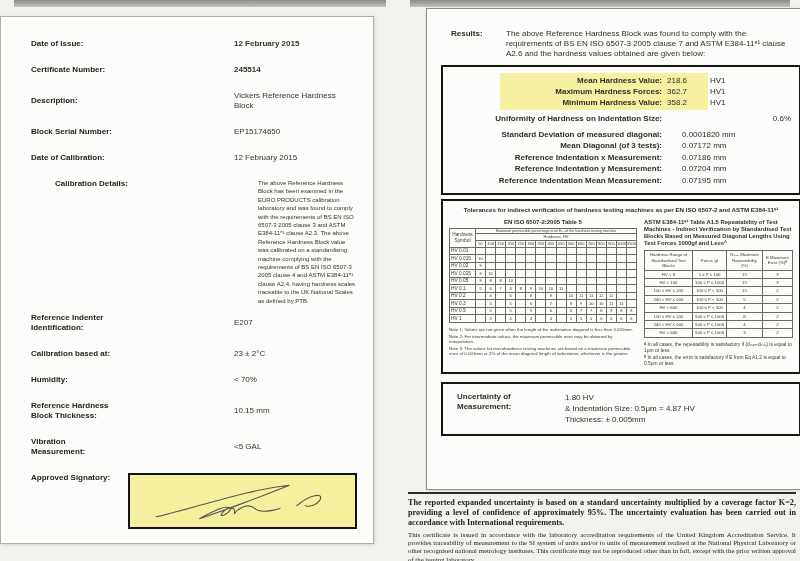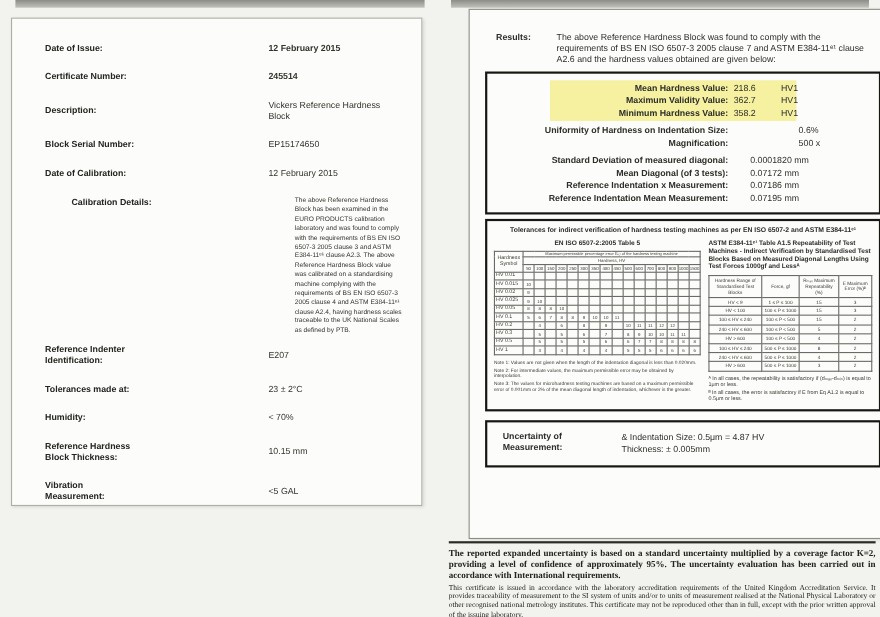--- a/index.html
+++ b/index.html
@@ -11,21 +11,21 @@
     position:relative;
     overflow:hidden;
     -webkit-font-smoothing:antialiased;
   }
   .scan-strip{position:absolute;top:0;height:7px;background:linear-gradient(#8d8d88,#c2c2bc);}
   .scan-strip.left{left:14px;width:372px;}
   .scan-strip.right{left:410px;width:380px;}
 
   
   .page-left{
-    position:absolute;left:10px;top:16px;width:374px;height:444px;
+    position:absolute;left:0;top:16px;width:374px;height:528px;
     background:#fcfcfa;border:1px solid #aeaea6;box-sizing:border-box;
     padding:22px 16px 0 30px;box-shadow:1px 1px 3px rgba(0,0,0,.12);
     overflow:hidden;
   }
   .lrow{display:grid;grid-template-columns:86px 1fr;column-gap:117px;
     margin-bottom:16px;align-items:center;font-size:8px;line-height:10px;}
   .lrow.para{align-items:start;margin-bottom:8px;margin-left:24px;}
   .lrow.sigrow{grid-template-columns:86px 1fr;column-gap:11px;align-items:start;margin-bottom:13px;}
   .flabel{font-weight:bold;color:#242420;}
   .fvalue{color:#33332e;}
@@ -37,30 +37,30 @@
   .page-right{
     position:absolute;left:426px;top:8px;width:388px;height:482px;
     background:#fcfcfa;border:1px solid #8d8d85;box-sizing:border-box;
     padding:20px 10px 0 12px;box-shadow:1px 1px 3px rgba(0,0,0,.12);
     overflow:hidden;
   }
   .results-row{display:grid;grid-template-columns:46px 1fr;column-gap:9px;
     margin:0 14px 6px 12px;font-size:8px;line-height:10px;}
   .results-label{font-weight:bold;}
   .rbox{border:2.5px solid #161612;padding:6px 8px 7px;margin:0 2px;}
-  .hl-wrap{width:224px;margin-left:49px;padding:2px 2px 2px 2px;box-sizing:border-box;}
+  .hl-wrap{width:208px;margin-left:49px;padding:2px 2px 2px 2px;box-sizing:border-box;}
   .hl-row{display:grid;grid-template-columns:160px 38px 1fr;column-gap:5px;
     font-size:8px;line-height:11px;}
   .hl-label{font-weight:bold;text-align:right;}
   .m-rows{margin-top:3px;}
   .m-row{display:grid;grid-template-columns:211px 1fr;column-gap:20px;
     font-size:8px;line-height:11.5px;}
   .m-row .mlabel{font-weight:bold;text-align:right;}
   .m-row.gap{margin-top:4px;}
-  .m-row.indent .mvalue{padding-left:44px;}
+  .m-row.indent .mvalue{padding-left:44px;text-align:right;}
 
   .tol-box{border:2.5px solid #161612;margin:4px 2px 0;padding:4px 6px 5px;}
   .tol-title{font-size:6.2px;line-height:7.5px;font-weight:bold;text-align:center;margin:1px 4px 5px;}
   .tol-cols{display:flex;gap:7px;align-items:flex-start;}
   .iso-col{width:188px;flex:none;}
   .astm-col{flex:1;min-width:0;}
   .iso-title{font-size:6px;font-weight:bold;text-align:center;margin:0 0 3px;}
   table.iso{border-collapse:collapse;width:100%;table-layout:fixed;}
   .iso th,.iso td{border:0.5px solid #6b6b65;font-weight:normal;color:#3a3a34;
     text-align:center;padding:0;font-size:4px;line-height:6px;overflow:hidden;white-space:nowrap;}
@@ -124,21 +124,21 @@
       </div>
       <div class="lrow para">
         <div class="flabel">Calibration Details:</div>
         <div class="fvalue">The above Reference Hardness Block has been examined in the EURO PRODUCTS calibration laboratory and was found to comply with the requirements of BS EN ISO 6507-3 2005 clause 3 and ASTM E384-11ᵉ¹ clause A2.3. The above Reference Hardness Block value was calibrated on a standardising machine complying with the requirements of BS EN ISO 6507-3 2005 clause 4 and ASTM E384-11ᵉ¹ clause A2.4, having hardness scales traceable to the UK National Scales as defined by PTB.</div>
       </div>
       <div class="lrow">
         <div class="flabel">Reference Indenter Identification:</div>
         <div class="fvalue">E207</div>
       </div>
       <div class="lrow">
-        <div class="flabel">Tolerances made at:</div>
+        <div class="flabel">Calibration based at:</div>
         <div class="fvalue">23 ± 2°C</div>
       </div>
       <div class="lrow">
         <div class="flabel">Humidity:</div>
         <div class="fvalue">&lt; 70%</div>
       </div>
       <div class="lrow">
         <div class="flabel">Reference Hardness Block Thickness:</div>
         <div class="fvalue">10.15 mm</div>
       </div>
@@ -166,50 +166,50 @@
   </div>
 
   <div class="rbox">
     <div class="hl-wrap" style="background: rgb(245, 241, 160);">
         <div class="hl-row">
           <span class="hl-label">Mean Hardness Value:</span>
           <span class="hl-value">218.6</span>
           <span class="hl-unit">HV1</span>
         </div>
         <div class="hl-row">
-          <span class="hl-label">Maximum Validity Value:</span>
+          <span class="hl-label">Maximum Hardness Forces:</span>
           <span class="hl-value">362.7</span>
           <span class="hl-unit">HV1</span>
         </div>
         <div class="hl-row">
           <span class="hl-label">Minimum Hardness Value:</span>
           <span class="hl-value">358.2</span>
           <span class="hl-unit">HV1</span>
         </div>
       </div>
     <div class="m-rows">
         <div class="m-row indent">
           <span class="mlabel">Uniformity of Hardness on Indentation Size:</span>
           <span class="mvalue">0.6%</span>
         </div>
-        <div class="m-row indent">
-          <span class="mlabel">Magnification:</span>
-          <span class="mvalue">500 x</span>
-        </div>
         <div class="m-row gap">
           <span class="mlabel">Standard Deviation of measured diagonal:</span>
           <span class="mvalue">0.0001820 mm</span>
         </div>
         <div class="m-row">
           <span class="mlabel">Mean Diagonal (of 3 tests):</span>
           <span class="mvalue">0.07172 mm</span>
         </div>
         <div class="m-row">
           <span class="mlabel">Reference Indentation x Measurement:</span>
           <span class="mvalue">0.07186 mm</span>
+        </div>
+        <div class="m-row">
+          <span class="mlabel">Reference Indentation y Measurement:</span>
+          <span class="mvalue">0.07204 mm</span>
         </div>
         <div class="m-row">
           <span class="mlabel">Reference Indentation Mean Measurement:</span>
           <span class="mvalue">0.07195 mm</span>
         </div>
       </div>
   </div>
 
   <div class="tol-box">
     <div class="tol-title">Tolerances for indirect verification of hardness testing machines as per EN ISO 6507-2 and ASTM E384-11ᵉ¹</div>
@@ -528,20 +528,21 @@
             <div>ᴬ In all cases, the repeatability is satisfactory if (dₘₐₓ-dₘᵢₙ) is equal to 1μm or less.</div>
             <div>ᴮ In all cases, the error is satisfactory if E from Eq A1.2 is equal to 0.5μm or less.</div>
           </div>
       </div>
     </div>
   </div>
 
   <div class="unc-box">
     <div class="unc-label">Uncertainty of Measurement:</div>
     <div class="unc-lines">
+        <div>1.80  HV</div>
         <div>&amp; Indentation Size: 0.5μm = 4.87 HV</div>
         <div>Thickness:  ± 0.005mm</div>
       </div>
   </div>
 </div>
 
 <div class="footer">
   <div class="footer-inner">
     <div class="footer-bold">The reported expanded uncertainty is based on a standard uncertainty multiplied by a coverage factor K=2, providing a level of confidence of approximately 95%. The uncertainty evaluation has been carried out in accordance with International requirements.</div>
     <div class="footer-small">This certificate is issued in accordance with the laboratory accreditation requirements of the United Kingdom Accreditation Service. It provides traceability of measurement to the SI system of units and/or to units of measurement realised at the National Physical Laboratory or other recognised national metrology institutes. This certificate may not be reproduced other than in full, except with the prior written approval of the issuing laboratory.</div>

